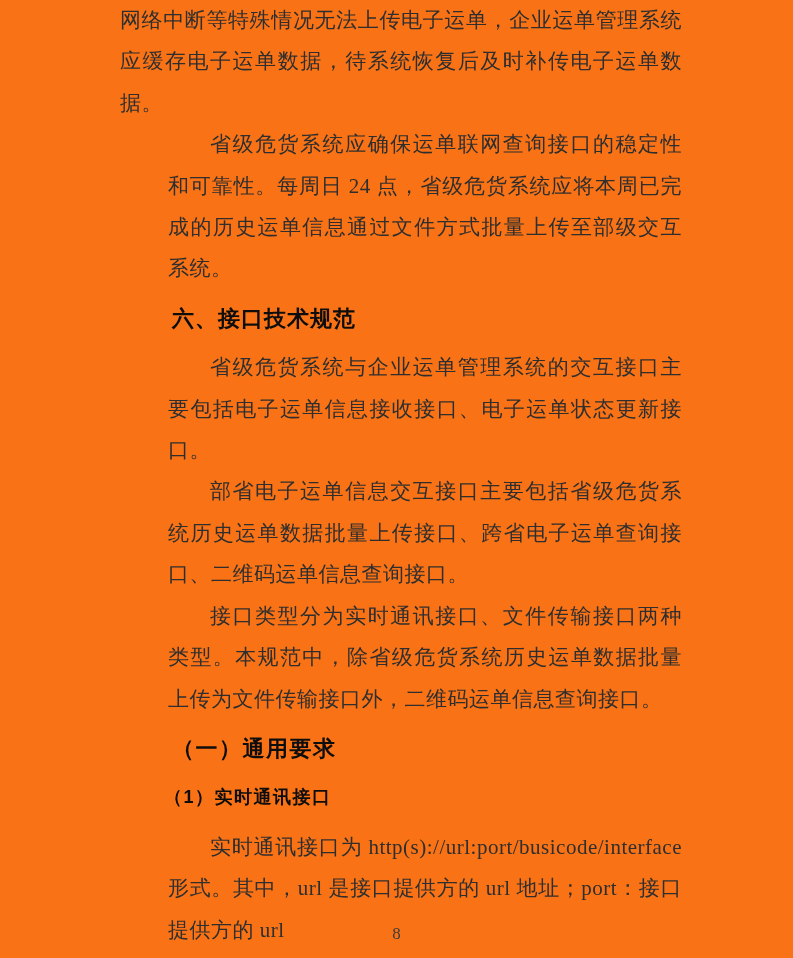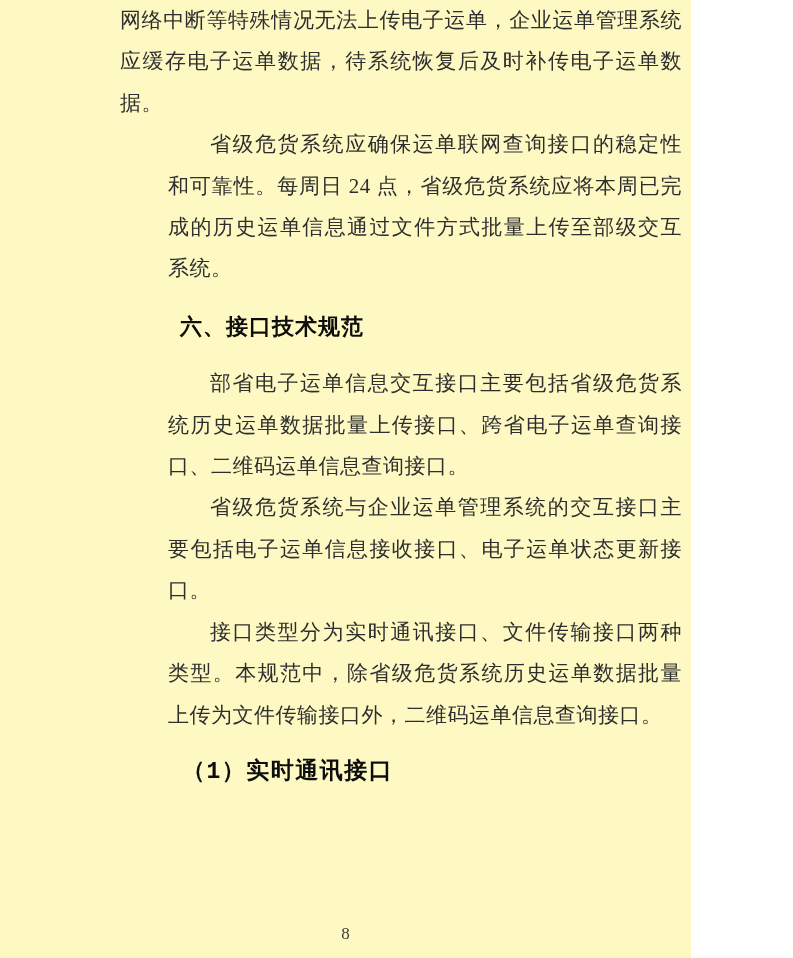--- a/index.html
+++ b/index.html
@@ -2,23 +2,23 @@
 <html lang="zh"><head>
 <meta charset="utf-8">
 <style>
   html, body {
     margin: 0;
     padding: 0;
     background: #ffffff;
   }
   .page {
     position: relative;
-    width: 691px;
+    width: 793px;
     height: 958px;
-    background: #fef9c3;
+    background: #f97316;
     overflow: hidden;
     font-family: "Liberation Serif", "DejaVu Serif", serif;
     color: #2b2b2b;
   }
   .content {
     position: absolute;
     left: 120px;
     top: 0;
     width: 562px;
   }
@@ -30,39 +30,39 @@
     text-align: justify;
     text-justify: inter-ideograph;
     color: #2e2e2e;
     font-weight: 400;
   }
   .para.indent {
     text-indent: 2em;
     margin-left: 48px;
   }
   .heading {
-    margin: 16px;
+    margin: 8px;
     line-height: 41.4px;
     text-indent: 2em;
     font-weight: 700;
     color: #0d0d0d;
   }
   .heading.level-1 {
     font-family: "Liberation Sans", "DejaVu Sans", sans-serif;
     font-size: 22px;
     letter-spacing: 1px;
   }
   .heading.level-2 {
     font-family: "Liberation Serif", "DejaVu Serif", serif;
     font-size: 22px;
     letter-spacing: 1.5px;
   }
   .heading.level-3 {
-    font-family: Liberation Mono, monospace;
-    font-size: 23px;
+    font-family: Liberation Sans, sans-serif;
+    font-size: 18px;
     letter-spacing: 1.5px;
   }
   .footer {
     position: absolute;
     left: 0;
     right: 0;
     top: 921px;
     text-align: center;
     font-size: 17px;
     line-height: 26px;
@@ -70,19 +70,21 @@
   }
 </style>
 </head>
 <body>
 
 <div class="page">
   <div class="content">
     <p class="para">网络中断等特殊情况无法上传电子运单，企业运单管理系统应缓存电子运单数据，待系统恢复后及时补传电子运单数据。</p>
     <p class="para indent">省级危货系统应确保运单联网查询接口的稳定性和可靠性。每周日 24 点，省级危货系统应将本周已完成的历史运单信息通过文件方式批量上传至部级交互系统。</p>
     <h2 class="heading level-1">六、接口技术规范</h2>
+    <p class="para indent">省级危货系统与企业运单管理系统的交互接口主要包括电子运单信息接收接口、电子运单状态更新接口。</p>
     <p class="para indent">部省电子运单信息交互接口主要包括省级危货系统历史运单数据批量上传接口、跨省电子运单查询接口、二维码运单信息查询接口。</p>
-    <p class="para indent">省级危货系统与企业运单管理系统的交互接口主要包括电子运单信息接收接口、电子运单状态更新接口。</p>
     <p class="para indent">接口类型分为实时通讯接口、文件传输接口两种类型。本规范中，除省级危货系统历史运单数据批量上传为文件传输接口外，二维码运单信息查询接口。</p>
+    <h3 class="heading level-2">（一）通用要求</h3>
     <h4 class="heading level-3">（1）实时通讯接口</h4>
+    <p class="para indent">实时通讯接口为 http(s)://url:port/busicode/interface 形式。其中，url 是接口提供方的 url 地址；port：接口提供方的 url</p>
   </div>
   <div class="footer">8</div>
 </div>
 
 </body></html>

